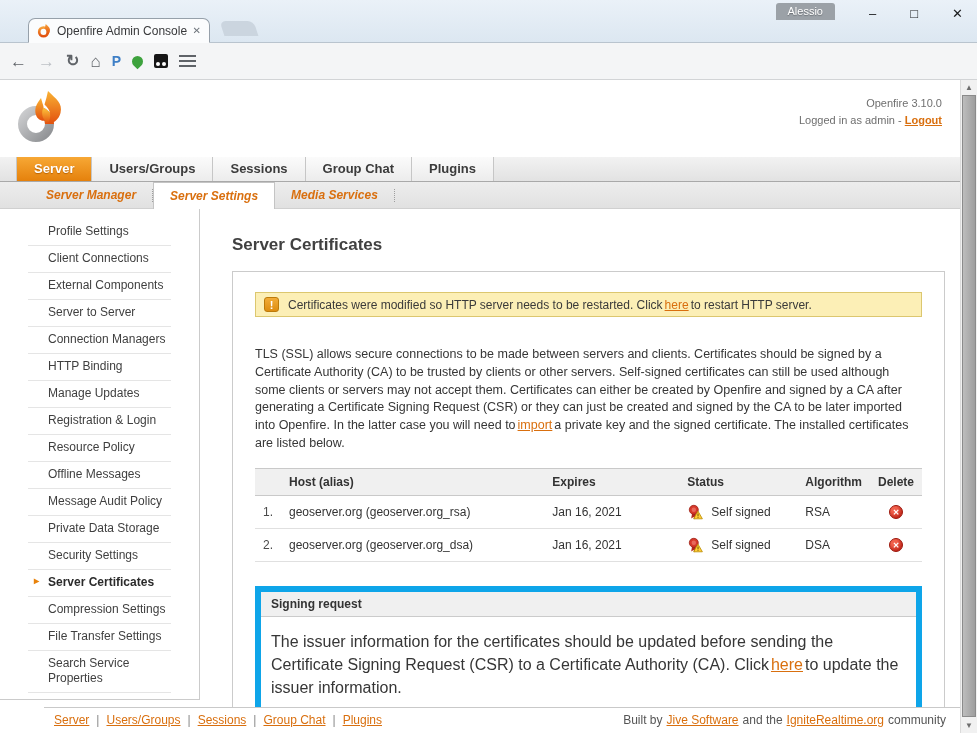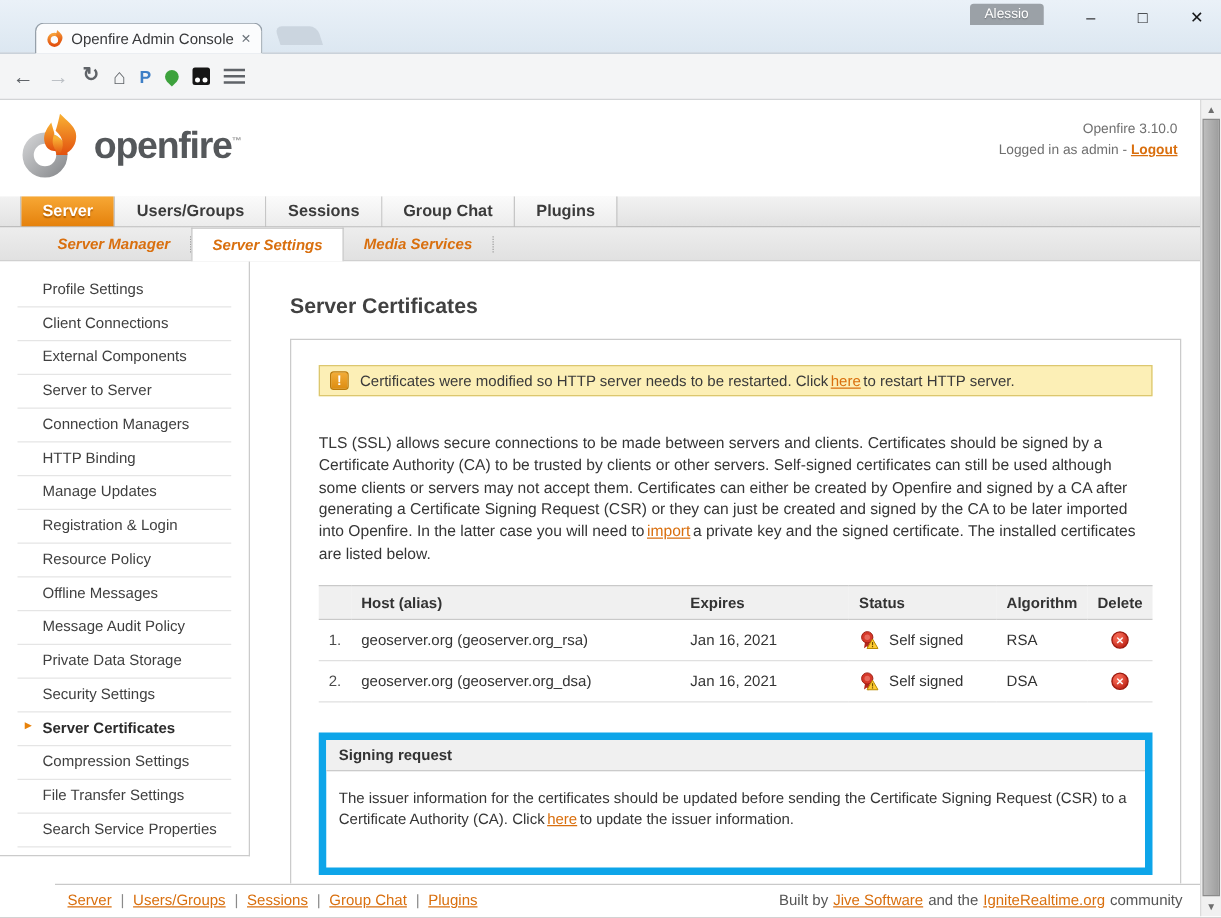--- a/index.html
+++ b/index.html
@@ -63,21 +63,21 @@
   .tab.active { background:linear-gradient(#F7A835,#E5810C); color:#FFF; text-shadow:0 1px 1px #B86200; }
 
   .subnav { height:27px; flex:none; background:linear-gradient(#EDEDED,#E1E1E1); border-bottom:1px solid #D0D0D0;
             display:flex; align-items:stretch; padding-left:30px; position:relative;font-style:italic; }
   .subtab { padding:0 16px; line-height:26px; font-size:12px; font-weight:bold; color:#D96F0E; cursor:pointer; }
   .subtab.active { background:#FFF; border:1px solid #C4C4C4; border-bottom:none; margin-bottom:-1px; z-index:2; }
   .vsep { border-left:1px dotted #9E9E9E; height:13px; align-self:center; }
 
   .content-row { flex:1; display:flex; overflow:hidden; background:#FFF; }
   .sidebar { width:200px; flex:none; align-self:flex-start; border-right:1px solid #CBCBCB; border-bottom:1px solid #CBCBCB;
-             padding:10px 0 6px; }
+             padding:10px 14px 6px; }
   .side-item { margin:0 14px; padding:5px 0 6px 20px; font-size:12px; color:#3F3F3F; border-bottom:1px solid #E5E5E5;
                position:relative; cursor:pointer; line-height:1.25; }
   .side-item.active { font-weight:bold; color:#2B2B2B; }
   .side-arrow { position:absolute; left:6px; top:5px; font-size:10px; color:#E8820A; }
 
   .main { flex:1; padding:14px 15px 0 32px; overflow:hidden; }
   .page-title { font-size:17px; font-weight:bold; color:#414141; margin:12px 0 16px; }
   .contentbox { border:1px solid #CBCBCB; padding:20px 22px 34px; background:#FFF; }
 
   .warnbanner { display:flex; align-items:center; gap:9px; background:#FCEFB6; border:1px solid #DCC76F;
@@ -98,21 +98,21 @@
   th.calg, td.calg { width:70px; }
   th.cdel, td.cdel { width:50px; text-align:center; }
   .statuscell { display:flex; align-items:center; gap:8px; }
   .delico { display:inline-flex; width:14px; height:14px; border-radius:50%;
             background:radial-gradient(circle at 35% 30%, #F0604C 25%, #C1271A 75%); border:1px solid #9C190E;
             color:#FFF; font-size:8px; font-weight:bold; align-items:center; justify-content:center; cursor:pointer; }
 
   .signingbox { margin-top:24px; border:6px solid #0ea5e9; }
   .signhead { background:#F0F0F0; border-bottom:1px solid #CBCBCB; padding:5px 10px; font-size:12px; font-weight:bold;
               color:#333; }
-  .signbody { padding:13px 10px 30px; font-size:12px; color:#363636; line-height:1.45; }
+  .signbody { padding:13px 10px 30px; font-size:16px; color:#363636; line-height:1.45; }
 
   .footer { flex:none; border-top:1px solid #C9C9C9; background:#FFF; display:flex; justify-content:space-between;
             align-items:center; padding:5px 10px 6px; font-size:12px; color:#555;margin-left:44px; }
   .fsep { color:#8A8A8A; margin:0 7px; }
   .credit span { margin-right:4px; }
   .credit .olink { margin-right:4px; }
 
   
   .scrollbar { position:absolute; right:0; top:0; bottom:0; width:17px; background:#F1F1F1; border-left:1px solid #DBDBDB; }
   .sb-up, .sb-down { position:absolute; left:0; width:100%; height:15px; font-size:8px; color:#6E6E6E;
@@ -179,21 +179,20 @@
               <linearGradient id="lgR" x1="0" y1="0" x2="1" y2="1">
                 <stop offset="0" stop-color="#CDCED0"></stop>
                   <stop offset="1" stop-color="#8E9093"></stop>
               </linearGradient>
             </defs>
             <circle cx="24" cy="33" r="13.5" fill="none" stroke="url(#lgR)" stroke-width="9"></circle>
             <path d="M24 19.5 A13.5 13.5 0 0 1 37.5 33" fill="none" stroke="url(#lgF)" stroke-width="9"></path>
             <path d="M36 0 C44 8 51 12 48.5 22 C47 28.5 41 33 35.5 33 C40 26 39 19 32.5 13.5 C34 9 35 4.5 36 0 Z" fill="url(#lgF)"></path>
             <path d="M29 7 C24.5 13 22 17.5 24 24 C25.3 28.2 29.5 30.5 33 29.5 C29.5 25.5 29.5 21 31.5 15.5 C30.6 12.6 29.8 9.8 29 7 Z" fill="url(#lgF)"></path>
           </svg>
-          <span class="logo-text"><span>openfire</span><span class="logo-tm">™</span></span>
         </div>
         <div class="hdr-meta">
           <div>Openfire 3.10.0</div>
           <div><span>Logged in as admin -</span>
             <span class="olink bold">Logout</span></div>
         </div>
       </div>
 
       <div class="tabbar">
         <div class="tab active">Server</div>

